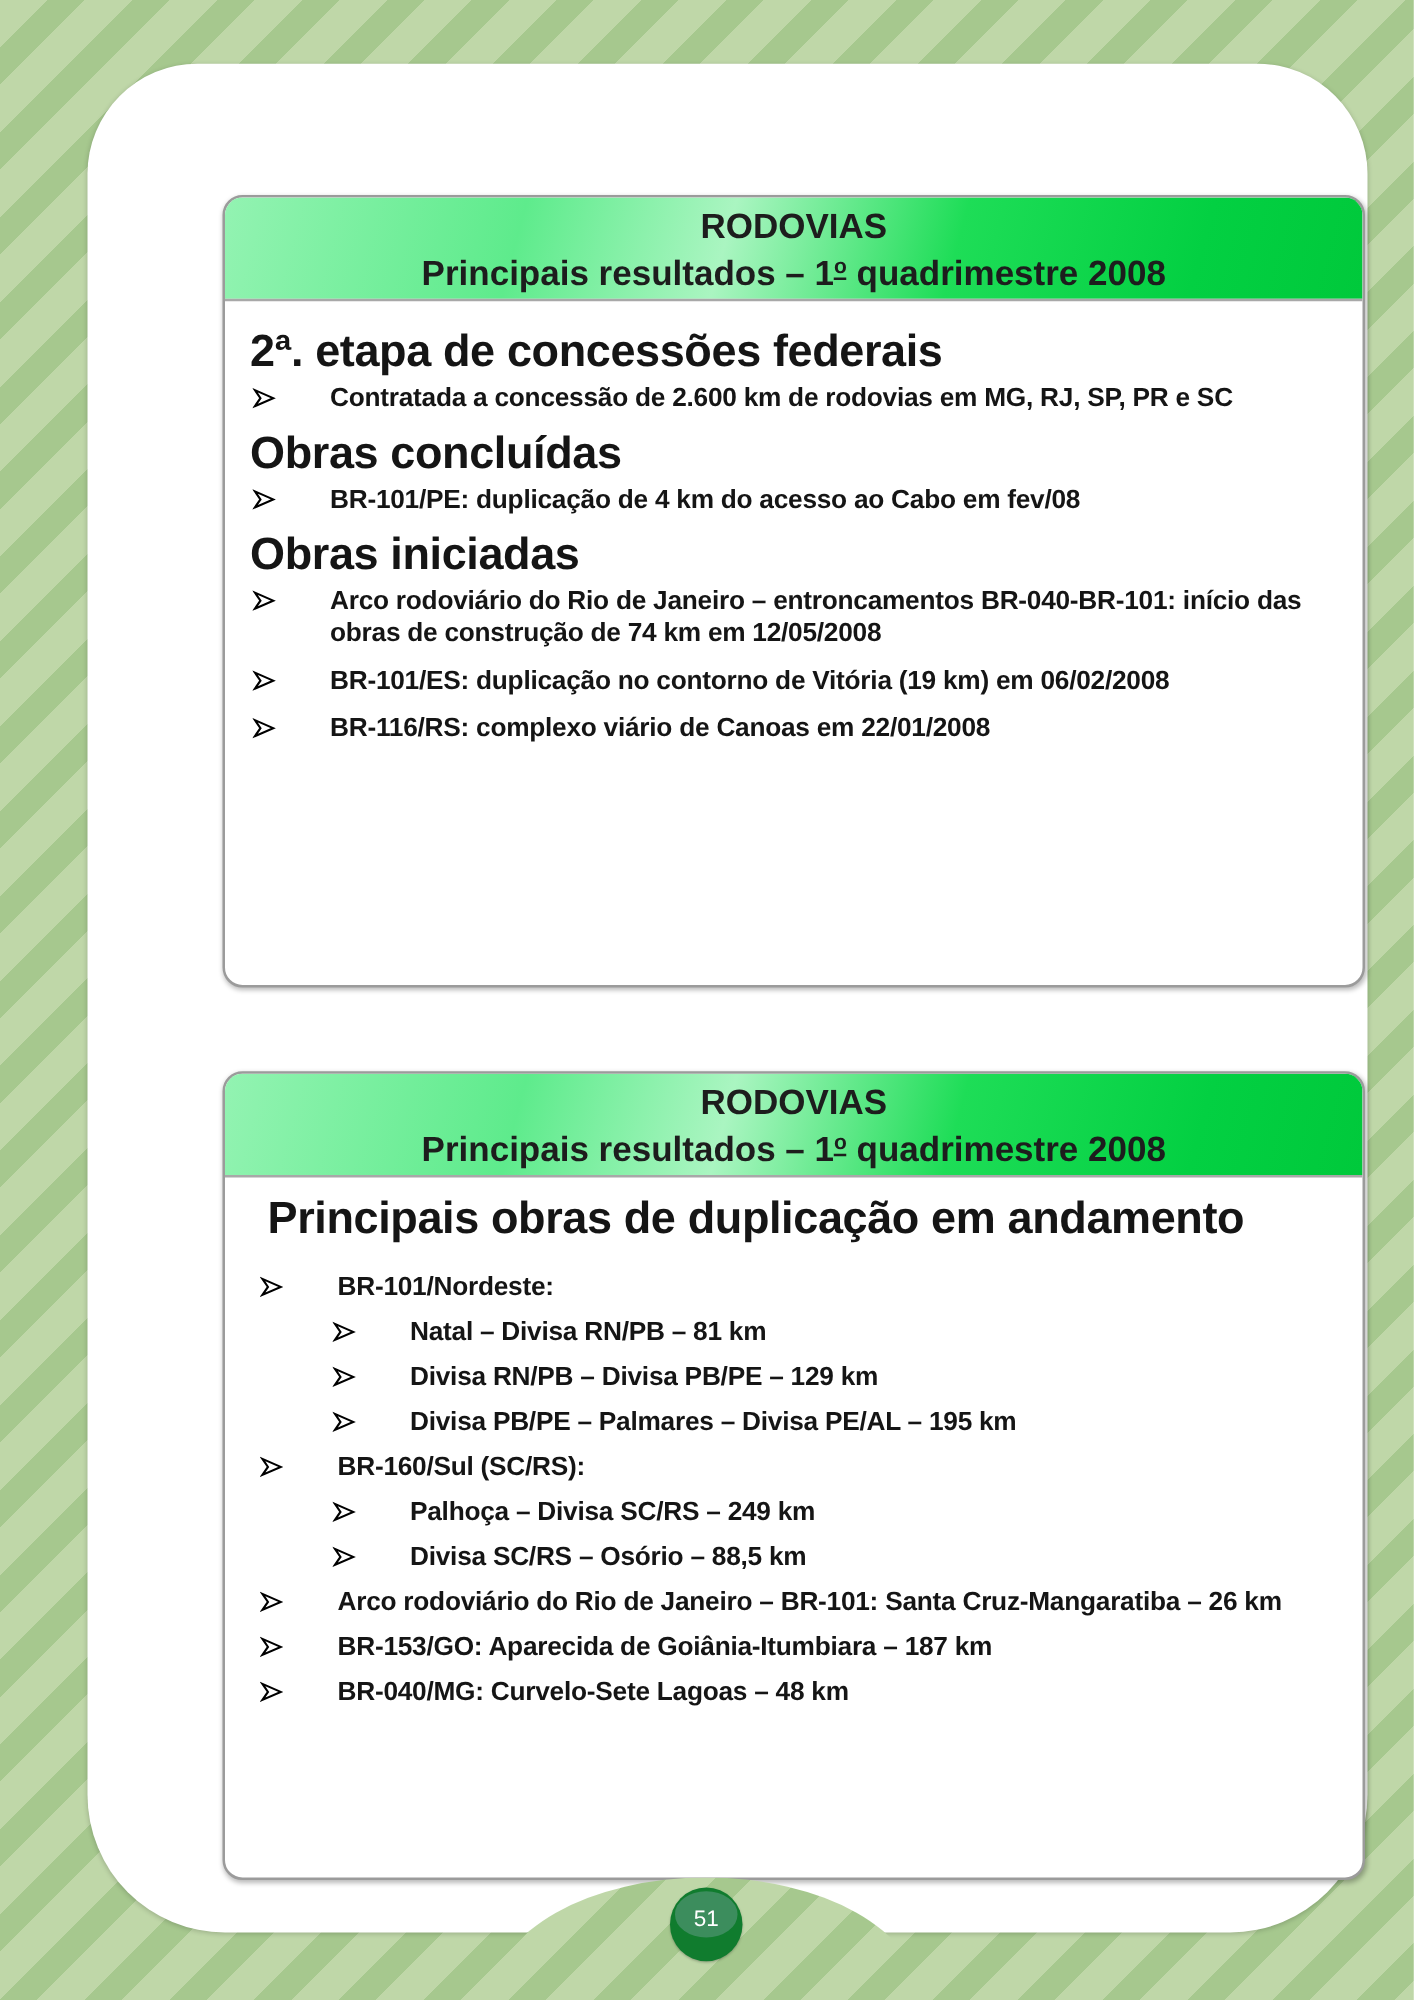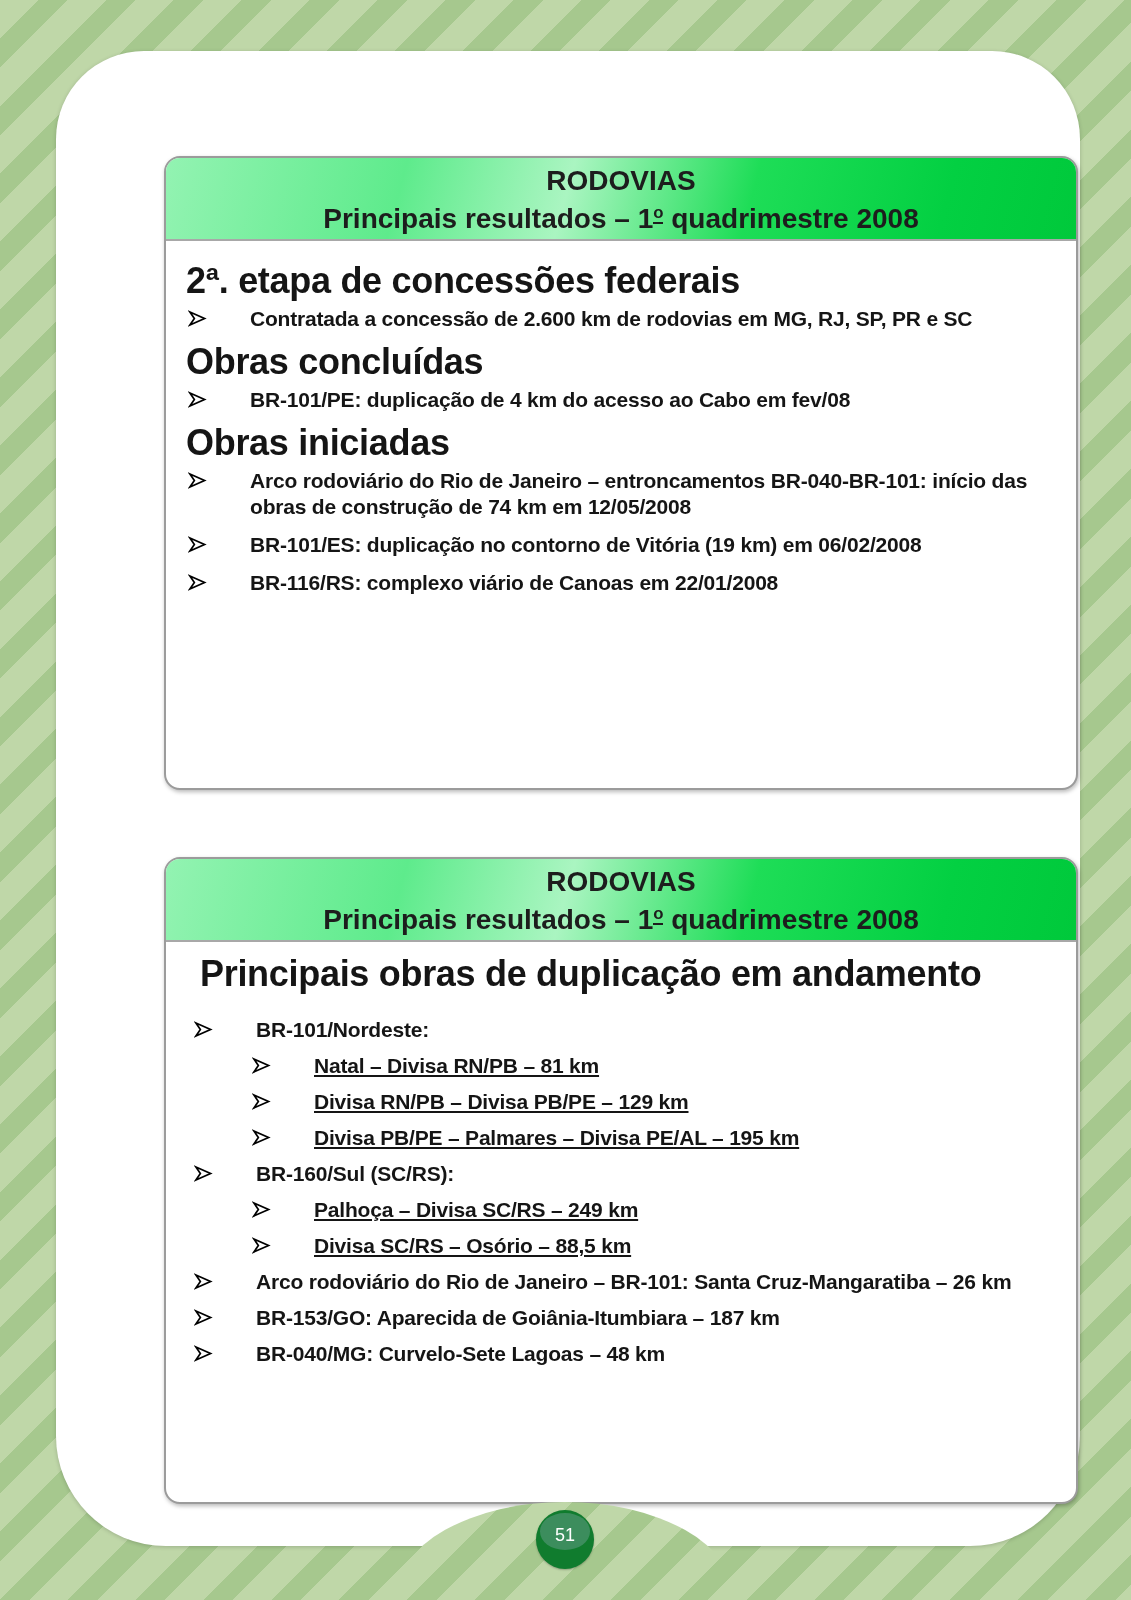--- a/index.html
+++ b/index.html
@@ -8,21 +8,21 @@
     position:relative;
     font-family:"Liberation Sans", sans-serif;
     background:repeating-linear-gradient(135deg,
       #bfd7a8 0px, #bfd7a8 27px,
       #a6c88e 27px, #a6c88e 48px);
     overflow:hidden;
   }
 
   
   .page {
-    position:absolute; left:56px; top:51px;
+    position:absolute; left:70px; top:51px;
     width:1024px; height:1495px;
     background:#ffffff;
     border-radius:88px 88px 110px 110px;
     box-shadow:0 1px 4px rgba(0,0,0,0.18);
   }
 
   
   .hump {
     position:absolute; left:395px; top:1502px;
     width:340px; height:130px;
@@ -75,21 +75,21 @@
   .slide-2 .s-heading { margin:0 0 26px 12px; }
 
   .bullet {
     display:flex; align-items:flex-start;
     font-size:21px; font-weight:700; line-height:26px;
     margin:0 0 12px 6px;
     letter-spacing:-0.2px;
     gap:38px;
   }
   .slide-2 .bullet { margin-bottom:10px; }
-  .bullet.level-2 { margin-left:64px;text-decoration:underline; }
+  .bullet.level-2 { margin-left:64px; }
   .arrow {
     flex:0 0 24px; width:24px; height:18px;
     margin-top:4px;
   }
   .arrow svg { display:block; }
   .bullet-text { flex:1; }
 
   
   .page-number {
     position:absolute; left:536px; top:1510px;

